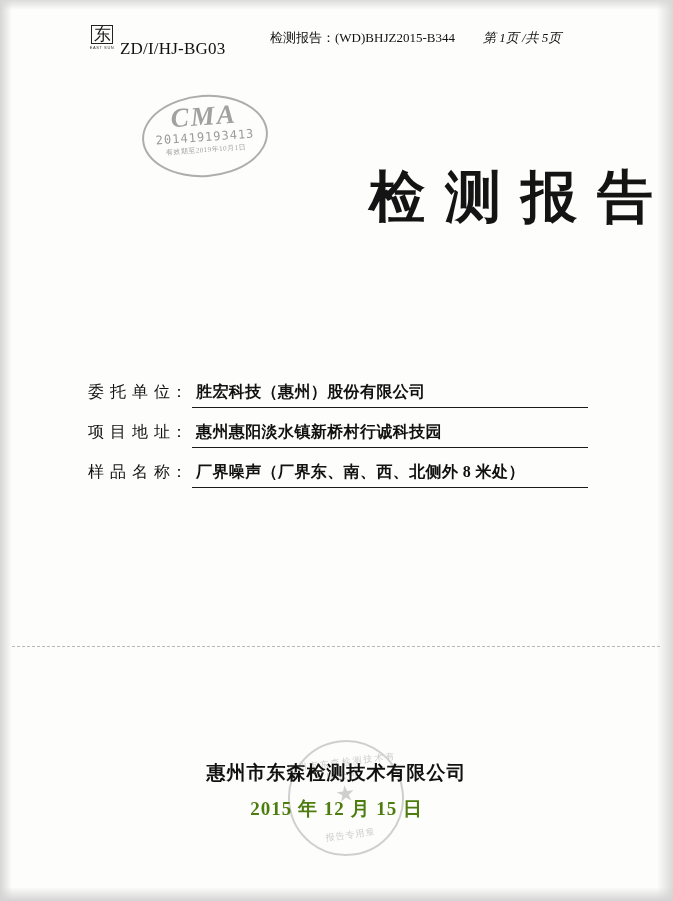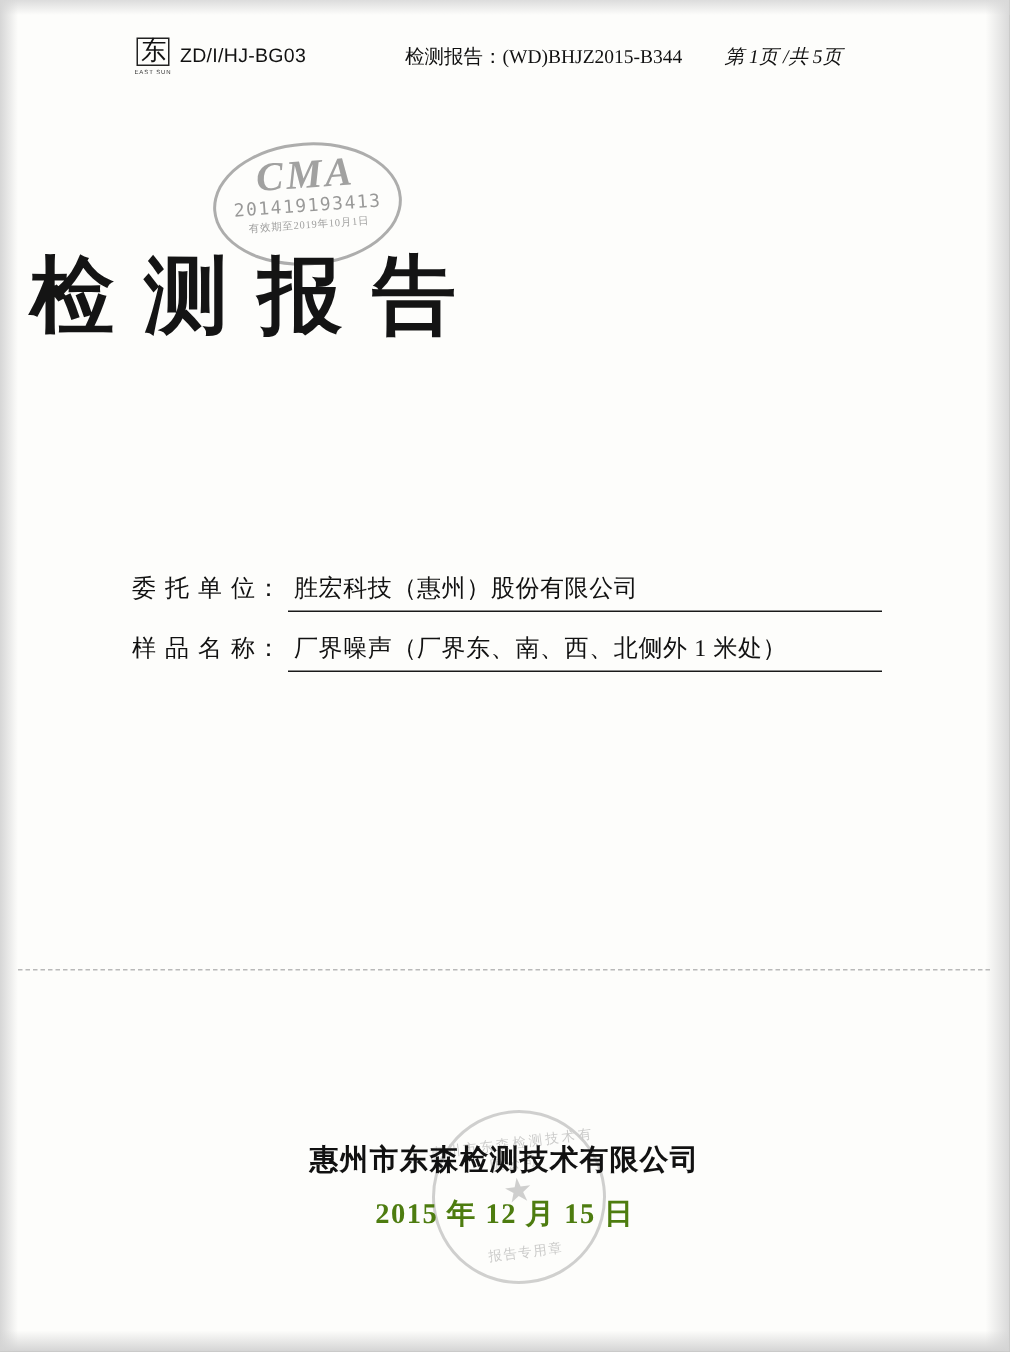--- a/index.html
+++ b/index.html
@@ -61,23 +61,23 @@
   .logo-sub {
     display: block;
     font-family: "Liberation Sans", sans-serif;
     font-size: 4px;
     letter-spacing: 0.6px;
     color: #333;
     margin-top: 1px;
   }
   .doc-code {
     position: absolute;
-    left: 32px; top: 3px;
-    font-family: Liberation Sans, sans-serif;
-    font-size: 13px;
+    left: 32px; top: 13px;
+    font-family: Liberation Serif, serif;
+    font-size: 17px;
     letter-spacing: 0.2px;
   }
   .entrust-no {
     position: absolute;
     left: 182px; top: 3px;
     font-size: 13px;
     white-space: nowrap;
   }
   .page-no {
     position: absolute;
@@ -126,21 +126,21 @@
     color: #666;
     letter-spacing: 0.5px;
     margin-top: 1px;
   }
 
   
   .big-title {
     position: absolute;
     left: 0; top: 160px;
     width: 673px;
-    text-align: left;
+    text-align: right;
     font-family: "DejaVu Serif", "Liberation Serif", serif;
     font-weight: bold;
     font-size: 56px;
     letter-spacing: 20px;
     text-indent: 20px;
     color: #141414;
   }
 
   
   .info {
@@ -158,21 +158,21 @@
     position: absolute;
     left: 0; top: 4px;
     font-size: 16px;
     letter-spacing: 1px;
     white-space: nowrap;
   }
   .info-value {
     position: absolute;
     left: 108px; top: 4px;
     font-size: 16px;
-    font-weight: normal;
+    font-weight: bold;
     letter-spacing: 0.4px;
     white-space: nowrap;
   }
   .info-underline {
     position: absolute;
     left: 104px;
     top: 29px;
     width: 396px;
     border-bottom: 1px solid #1a1a1a;
   }
@@ -289,24 +289,29 @@
   <div class="big-title">检测报告</div>
 
   <div class="info">
 
     <div class="info-row">
       <span class="info-label">委 托 单 位：</span>
       <span class="info-value">胜宏科技（惠州）股份有限公司</span>
       <span class="info-underline"></span>
     </div>
 
+    <div class="info-row">
+      <span class="info-label">项 目 地 址：</span>
+      <span class="info-value">惠州惠阳淡水镇新桥村行诚科技园</span>
+      <span class="info-underline"></span>
+    </div>
 
     <div class="info-row">
       <span class="info-label">样 品 名 称：</span>
-      <span class="info-value">厂界噪声（厂界东、南、西、北侧外 1 米处）</span>
+      <span class="info-value">厂界噪声（厂界东、南、西、北侧外 8 米处）</span>
       <span class="info-underline"></span>
     </div>
 
 
   </div>
 
   <div class="divider"></div>
 
   <div class="smudge"></div>
 

